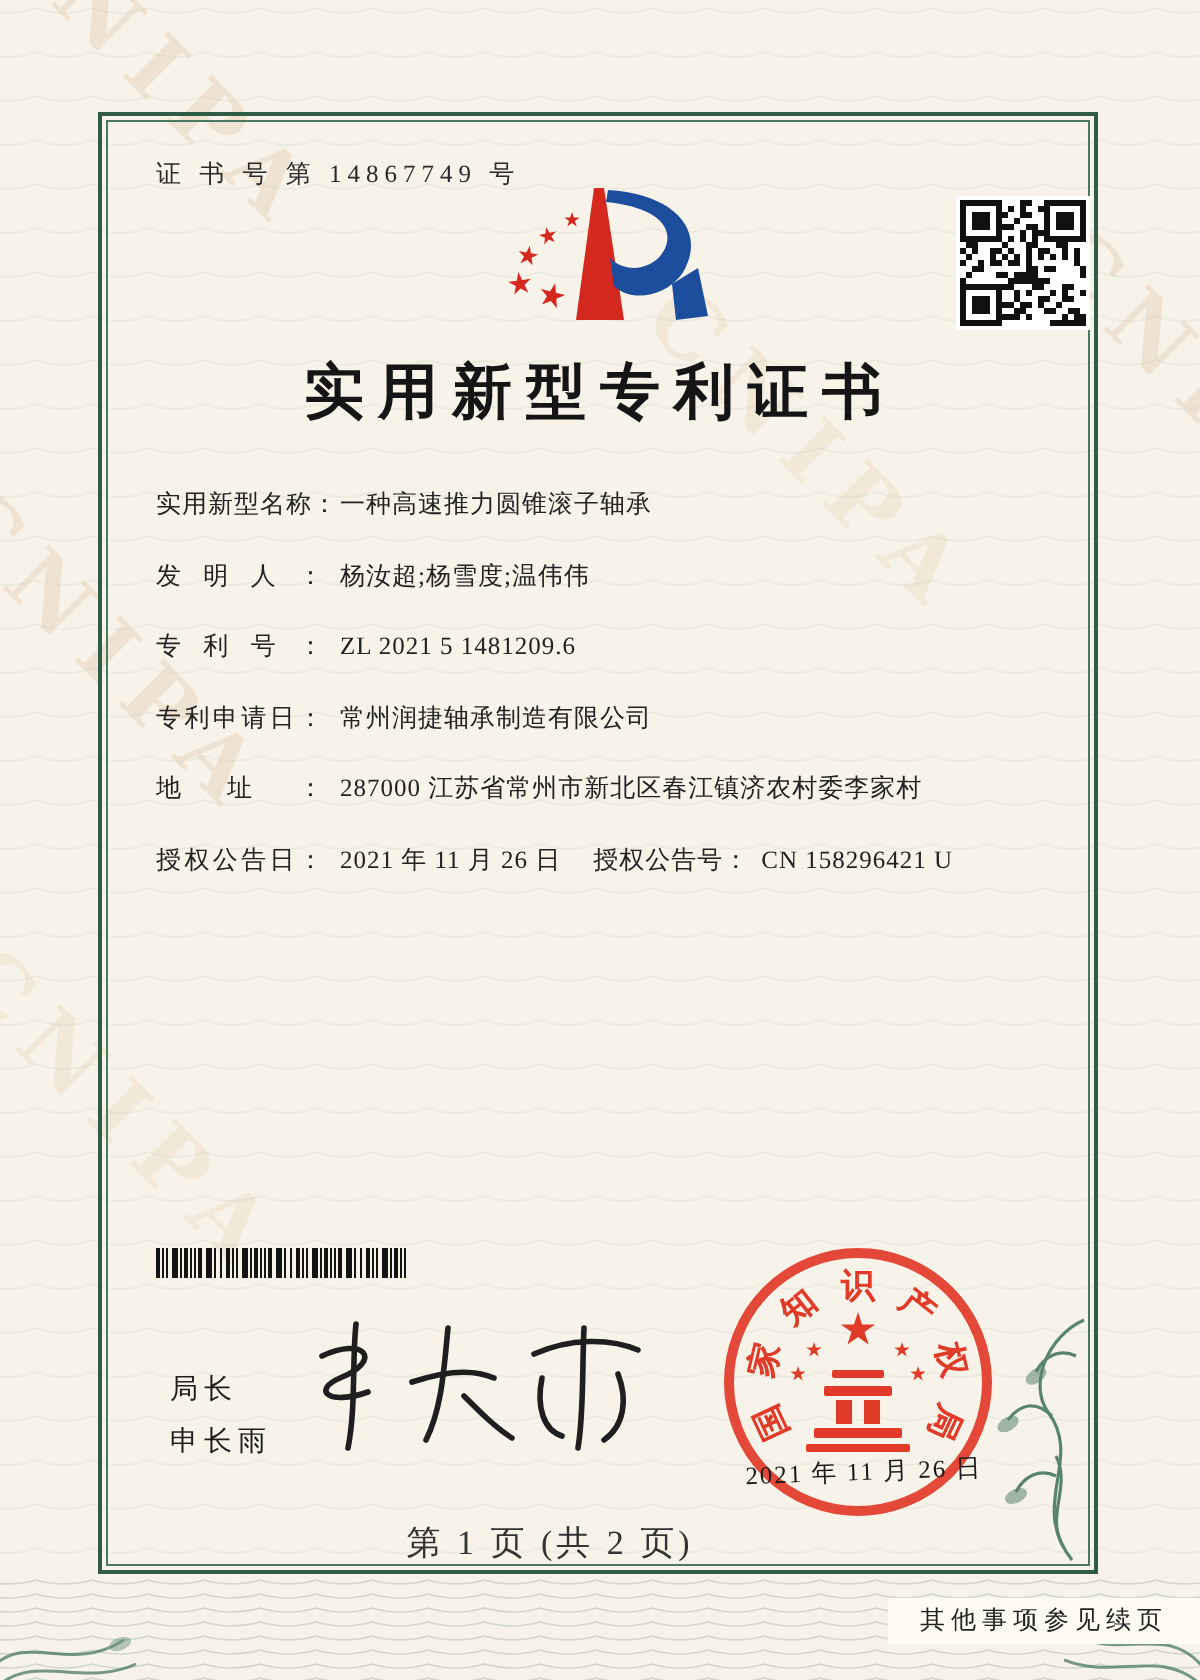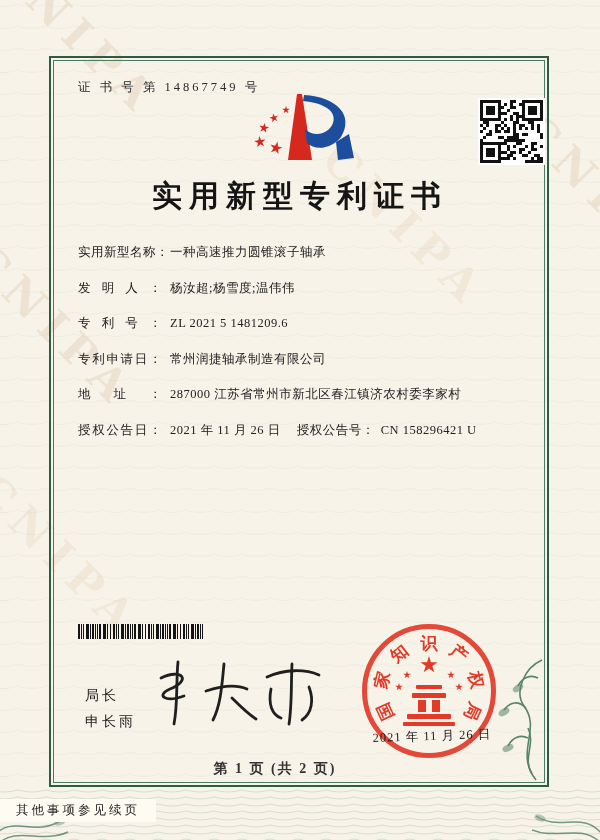--- a/index.html
+++ b/index.html
@@ -62,23 +62,23 @@
   .seal-ring { position:absolute; inset:0; border:5px solid rgba(226,58,40,0.92);
                border-radius:50%; }
   .seal-char { position:absolute; left:50%; top:50%; font-size:17px; font-weight:bold;
                color:#e23a28; }
   .seal-emblem { position:absolute; left:50%; top:50%; transform:translate(-50%,-50%); }
   .seal-date { position:absolute; left:366px; top:728px; width:132px; text-align:center;
                font-size:12.5px; color:#1a1a1a; letter-spacing:1px; transform:rotate(-2deg);
                z-index:5; white-space:nowrap; }
 
   .page-number { position:absolute; left:49px; top:760px; width:452px; text-align:center;
-                 font-size:14px; color:#333; letter-spacing:2px; z-index:3;font-weight:bold; }
-
-  .footer-note { position:absolute; left:0; top:799px; width:600px; text-align:left; z-index:3; }
+                 font-size:17px; color:#333; letter-spacing:2px; z-index:3; }
+
+  .footer-note { position:absolute; left:0; top:799px; width:600px; text-align:right; z-index:3; }
   .footer-note span { display:inline-block; background:#fdfbf2; padding:3px 16px;
                       font-size:12.5px; color:#222; letter-spacing:3px; }
 
   .ornament { position:absolute; z-index:2; }
   .orn-br-inner { left:492px; top:648px; }
   .orn-bl-page { left:-6px; top:792px; }
   .orn-br-page { left:532px; top:782px; }
 </style>
 </head>
 <body>

